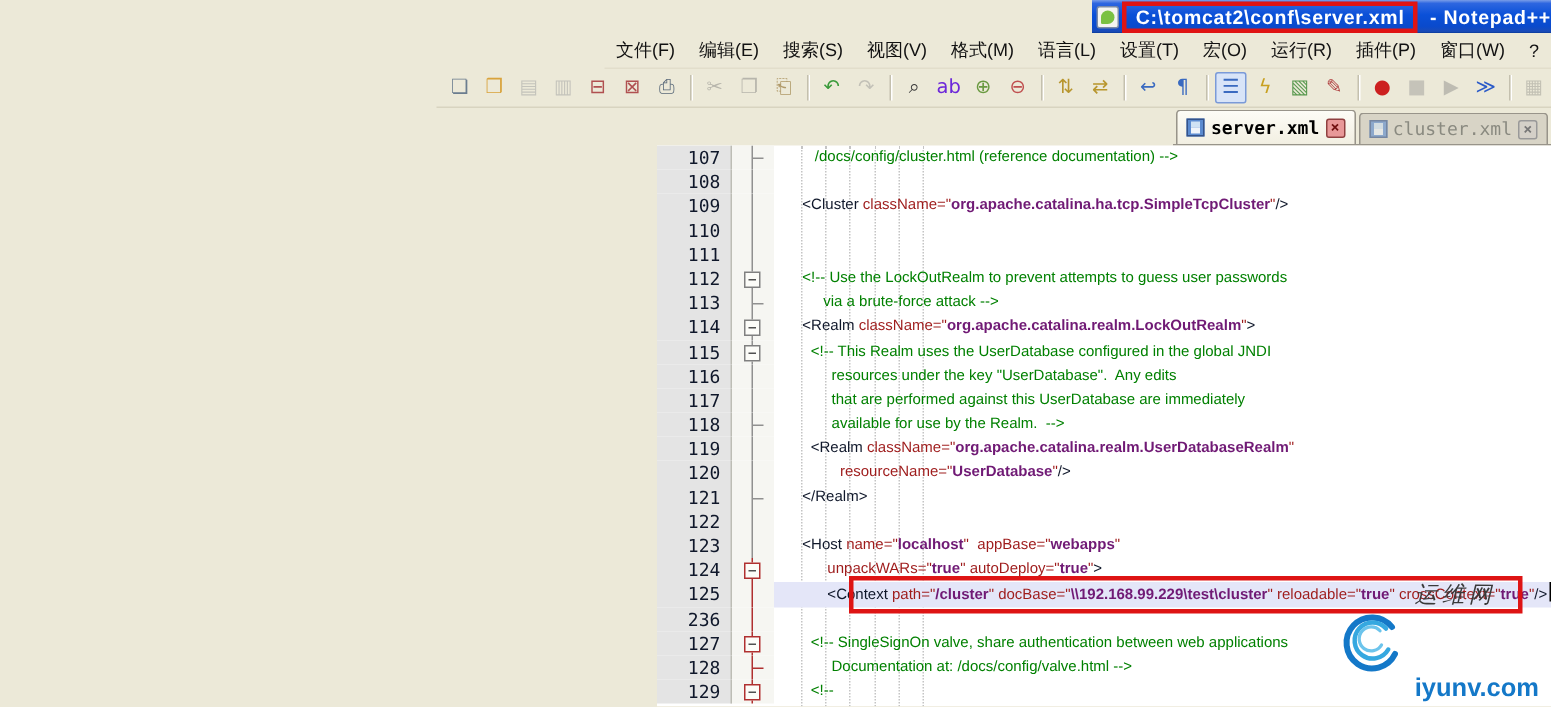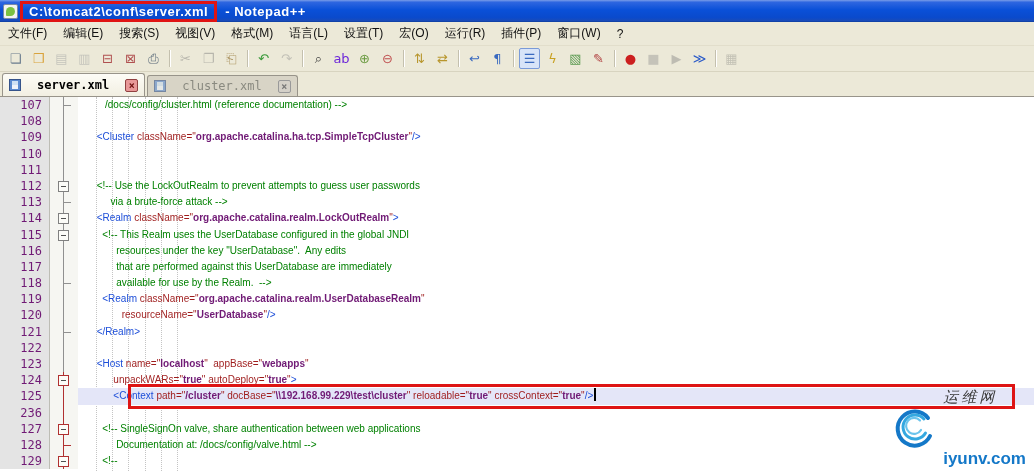--- a/index.html
+++ b/index.html
@@ -1,18 +1,18 @@
 <!DOCTYPE html>
 <html><head>
 <meta charset="utf-8">
 <style>
   * { margin:0; padding:0; box-sizing:border-box; }
   html,body { width:1034px; height:471px; overflow:hidden; background:#ECE9D8;
               font-family:"Liberation Sans", sans-serif; }
-  .window { width:1034px; height:471px; display:flex; flex-direction:column; }
+  .window { width:1034px; height:471px; display:flex; flex-direction:column;align-items:flex-end; }
 
   
   .titlebar { height:22px; flex:0 0 22px; display:flex; align-items:center;
     background:linear-gradient(#7A9DE8 0%, #2E66E0 10%, #0A50D8 45%, #0A4ACC 80%, #1A4BB8 95%, #0A3A9A 100%);
     padding-left:3px; color:#fff; font-size:13px; font-weight:bold; white-space:nowrap; }
   .app-icon { width:15px; height:15px; margin-right:2px; background:#F4F4F0; border:1px solid #7A8AA8;
     border-radius:2px; position:relative; flex:0 0 15px; }
   .app-icon::after { content:''; position:absolute; left:2px; top:2px; width:9px; height:9px;
     border-radius:50% 50% 50% 10%; background:#7AC142; }
   .title-path { border:3px solid #E01414; padding:0 6px; line-height:15px; letter-spacing:.5px; }
@@ -29,57 +29,57 @@
   .tb-btn { width:21px; height:21px; display:flex; align-items:center; justify-content:center;
     border:1px solid transparent; border-radius:2px; margin:0 1px; }
   .tb-btn.disabled { opacity:.42; filter:grayscale(60%); }
   .tb-btn.pressed { background:#D8E4F8; border-color:#7A9AD8; }
   .tb-glyph { font-size:13px; line-height:1; font-family:"DejaVu Sans", sans-serif; }
   .tb-sep { width:1px; height:17px; background:#C4C0AE; margin:0 4px; box-shadow:1px 0 0 #fff; }
 
   
   .tabbar { height:25px; flex:0 0 25px; display:flex; align-items:flex-end;
     background:#ECE9D8; border-bottom:1px solid #98948A; padding-left:2px; }
-  .tab { display:flex; align-items:center; gap:16px; height:21px; padding:0 6px;
+  .tab { display:flex; align-items:center; gap:4px; height:21px; padding:0 6px;
     border:1px solid #98948A; border-bottom:none; border-radius:3px 3px 0 0; margin-right:2px;
     font-family:"DejaVu Sans Mono", monospace; font-size:12px; }
   .tab.active { height:23px; background:linear-gradient(#FDFCF6,#F2EFE2); font-weight:bold; color:#000; }
   .tab.inactive { background:#D8D4C6; color:#8A8A80; }
   .floppy { width:12px; height:12px; background:#5B8BD0; border:1px solid #35538A; position:relative; flex:0 0 12px; }
   .floppy::before { content:''; position:absolute; left:2px; top:1px; right:2px; height:4px; background:#CFE2F4; }
   .floppy::after { content:''; position:absolute; left:2px; bottom:1px; right:2px; height:4px; background:#EFF4FA; }
   .tab.inactive .floppy { opacity:.6; }
   .tab-close { width:13px; height:13px; font-size:10px; line-height:11px; text-align:center;
     border:1px solid #904040; background:#E89898; color:#701010; font-weight:bold; border-radius:2px; }
   .tab.inactive .tab-close { border-color:#999; background:#D4D0C8; color:#777; }
 
   
   .editor { flex:1; background:#fff; position:relative; overflow:hidden; }
   .guides { position:absolute; top:0; bottom:0; left:0; right:0; pointer-events:none; z-index:0; }
   .guide { position:absolute; top:0; bottom:0; width:0; border-left:1px dotted #C4C4C4; }
   .row { display:flex; height:16.2px; line-height:16.2px; position:relative; }
-  .num-cell { flex:0 0 50px; background:#E4E4E4; border-right:1px solid #BDBDB5; color:#701a75;
+  .num-cell { flex:0 0 50px; background:#E4E4E4; border-right:1px solid #BDBDB5; color:#0f172a;
     font-family:"DejaVu Sans Mono", monospace; font-size:12px; text-align:right; padding-right:7px; }
   .fold-cell { flex:0 0 28px; background:#F6F6F2; position:relative; }
   .fold-cell::before { content:''; position:absolute; left:13px; top:0; bottom:0; width:1px; background:#909090; }
   .fold-cell.red::before { background:#B03030; }
   .fold-cell.ftick::after { content:''; position:absolute; left:14px; top:8px; width:7px; height:1px; background:#909090; }
   .fold-cell.red.ftick::after { background:#B03030; }
   .fbox { position:absolute; left:8px; top:3px; width:11px; height:11px; border:1px solid #808080;
     background:#FCFCF8; z-index:1; }
   .fbox::after { content:''; position:absolute; left:2px; right:2px; top:4px; height:1px; background:#505050; }
   .fold-cell.red .fbox { border-color:#B03030; }
   .code-cell { flex:1; white-space:pre; font-family:Liberation Sans, sans-serif; font-size:10px;
     padding-left:2px; position:relative; z-index:1; }
   .row.hl .code-cell { background:#E4E6F8; }
   .row.boxed::after { content:''; position:absolute; left:128px; right:19px; top:-4px; bottom:-4px;
     border:3px solid #DE1414; z-index:4; pointer-events:none; }
   .tok-w { color:#000; }
   .tok-c { color:#008000; }
-  .tok-t { color:#1d4ed8; }
+  .tok-t { color:#0f172a; }
   .tok-a { color:#9E1B1B; }
   .tok-v { color:#701a75; font-weight:bold; }
   .caret { display:inline-block; width:1.5px; height:13px; background:#000; vertical-align:-2px; margin-left:1px; }
 
   
   .watermark { position:absolute; right:8px; bottom:2px; display:flex; align-items:center; gap:7px; z-index:6; }
   .wm-text { display:flex; flex-direction:column; line-height:1.15; }
   .wm-cn { font-size:15px; color:#3A3A3A; letter-spacing:3px;font-style:italic; }
   .wm-url { font-size:17px; font-weight:bold; color:#1478C8;margin-top:44px; }
 </style>

